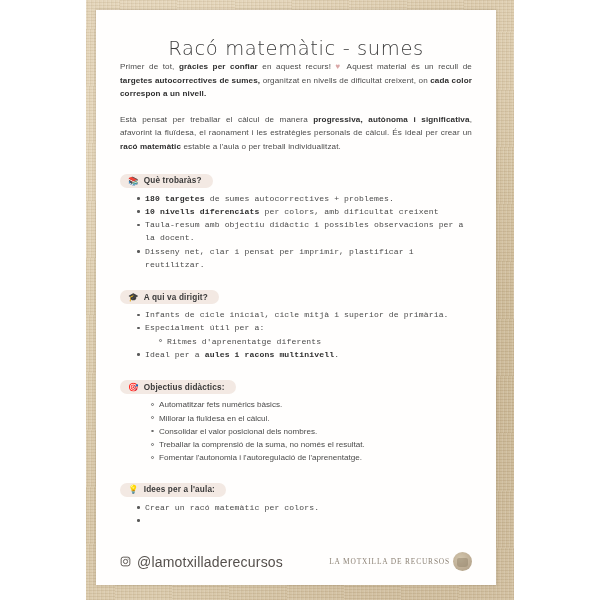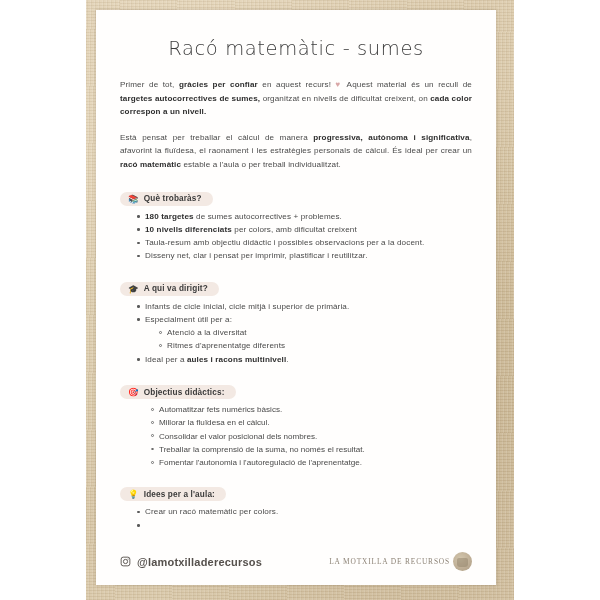--- a/index.html
+++ b/index.html
@@ -70,21 +70,21 @@
   
   .para {
     margin: 0;
     padding: 0 24px;
     text-align: justify;
     font-size: 8.1px;
     line-height: 13.6px;
     color: #4a4a4a;
     letter-spacing: 0.12px;
   }
-  #para1 { margin-top: 18px; }
+  #para1 { }
   #para2 { margin-top: 12px; }
   .para b { color: #2f2f2f; font-weight: 700; }
   .heart { color: #d9a6a6; font-size: 8px; }
 
   
   .section { padding: 0 24px; }
   .sec-head {
     display: inline-flex;
     align-items: center;
     gap: 5px;
@@ -104,20 +104,21 @@
     padding-left: 17px;
     list-style: none;
   }
   ul.lvl1 > li {
     position: relative;
     font-size: 8.1px;
     line-height: 13.2px;
     color: #4a4a4a;
     padding-left: 8px;
     letter-spacing: 0.12px;
+    font-family: Liberation Mono, monospace;
   }
   ul.lvl1 > li::before {
     content: "";
     position: absolute;
     left: 0;
     top: 5.3px;
     width: 2.6px; height: 2.6px;
     border-radius: 50%;
     background: #5a5a5a;
   }
@@ -165,24 +166,23 @@
     display: flex;
     align-items: center;
     justify-content: space-between;
   }
   #ig-group {
     display: flex;
     align-items: center;
     gap: 6px;
   }
   #ig-handle {
-    font-size: 11px;
+    font-size: 14px;
     color: #55504c;
     letter-spacing: 0.2px;
-    font-weight: bold;
   }
   #brand-group {
     display: flex;
     align-items: center;
     gap: 3px;
   }
   #brand-text {
     font-family: "Liberation Serif", serif;
     font-size: 7.4px;
     letter-spacing: 0.85px;
@@ -230,21 +230,20 @@
               <li><b>10 nivells diferenciats</b><span> per colors, amb dificultat creixent</span></li>
               <li><span>Taula-resum amb objectiu didàctic i possibles observacions per a la docent.</span></li>
               <li><span>Disseny net, clar i pensat per imprimir, plastificar i reutilitzar.</span></li>
             </ul></div>
           <div class="section sec-gap-2"><div class="sec-head">
               <span class="sec-emoji">🎓</span>
               <span>A qui va dirigit?</span>
             </div><ul class="lvl1">
               <li><span>Infants de cicle inicial, cicle mitjà i superior de primària.</span></li>
               <li><span>Especialment útil per a:</span><ul class="lvl2">
-                  <li><span>Atenció a la diversitat</span></li>
                   <li><span>Ritmes d'aprenentatge diferents</span></li>
                 </ul></li>
               <li><span>Ideal per a </span><b>aules i racons multinivell</b><span>.</span></li>
             </ul></div>
           <div class="section sec-gap-3"><div class="sec-head">
               <span class="sec-emoji">🎯</span>
               <span>Objectius didàctics:</span>
             </div><ul class="onlylvl2 lvl2">
               <li><span>Automatitzar fets numèrics bàsics.</span></li>
               <li><span>Millorar la fluïdesa en el càlcul.</span></li>

